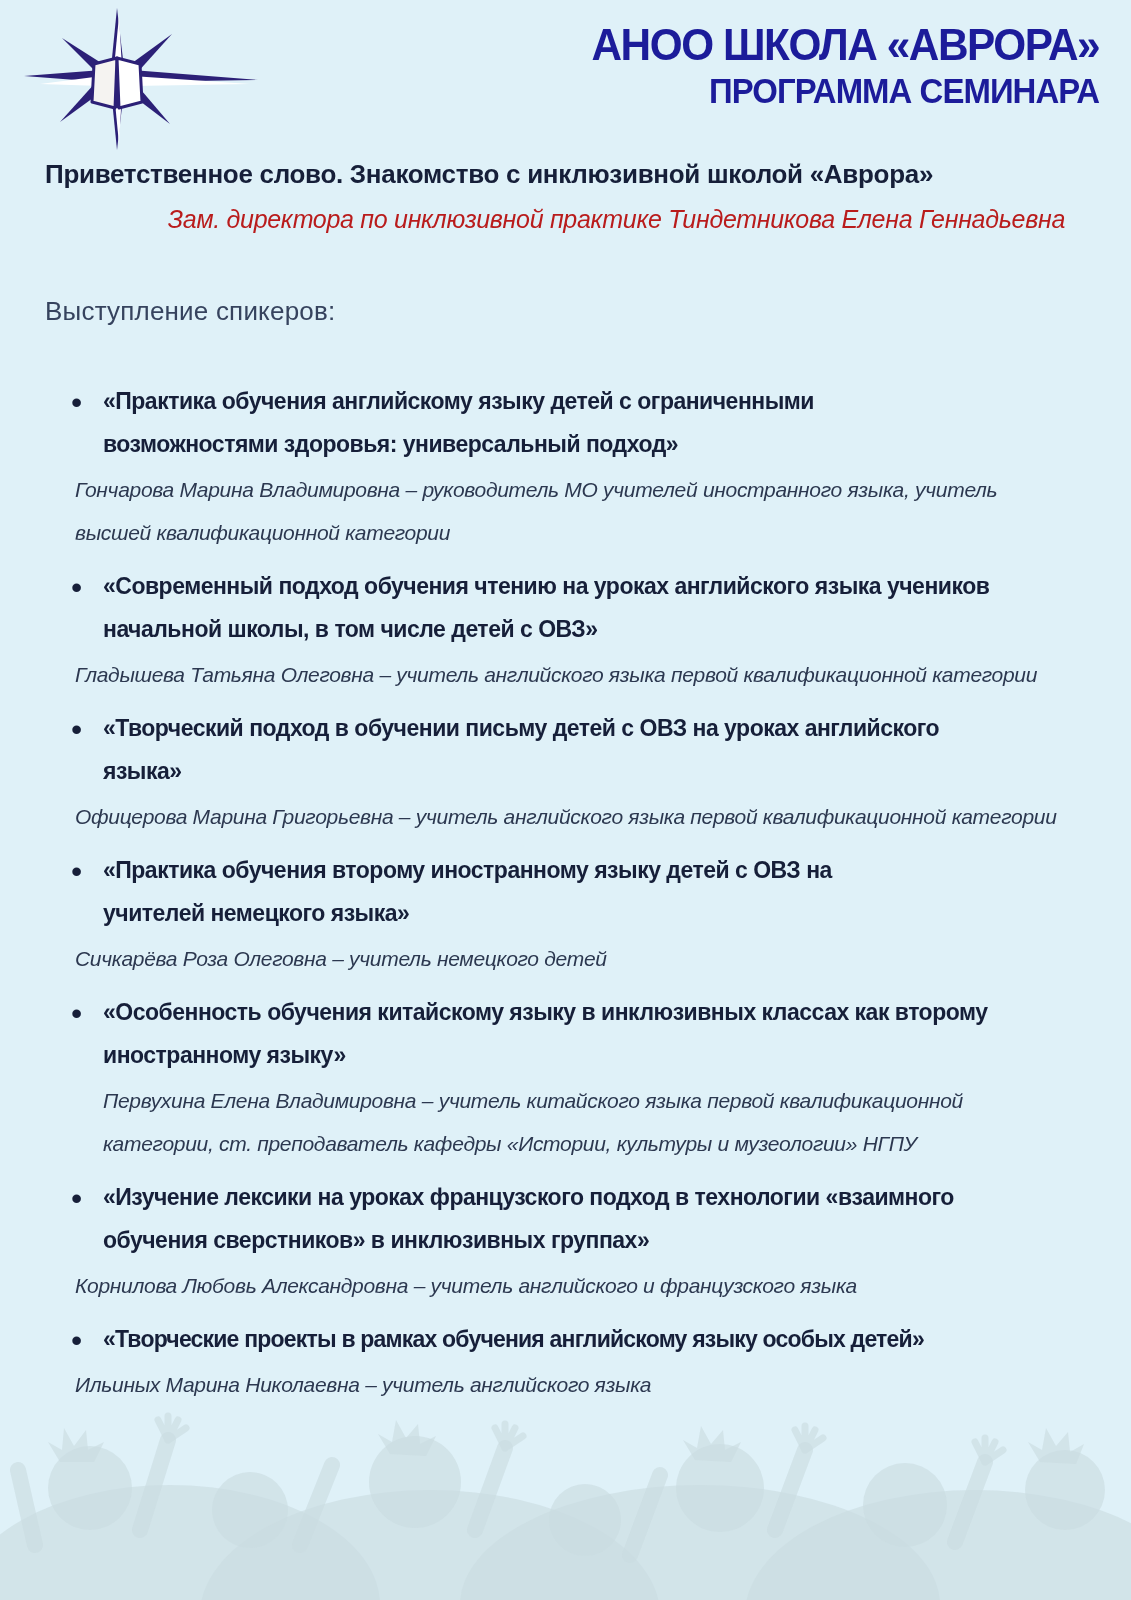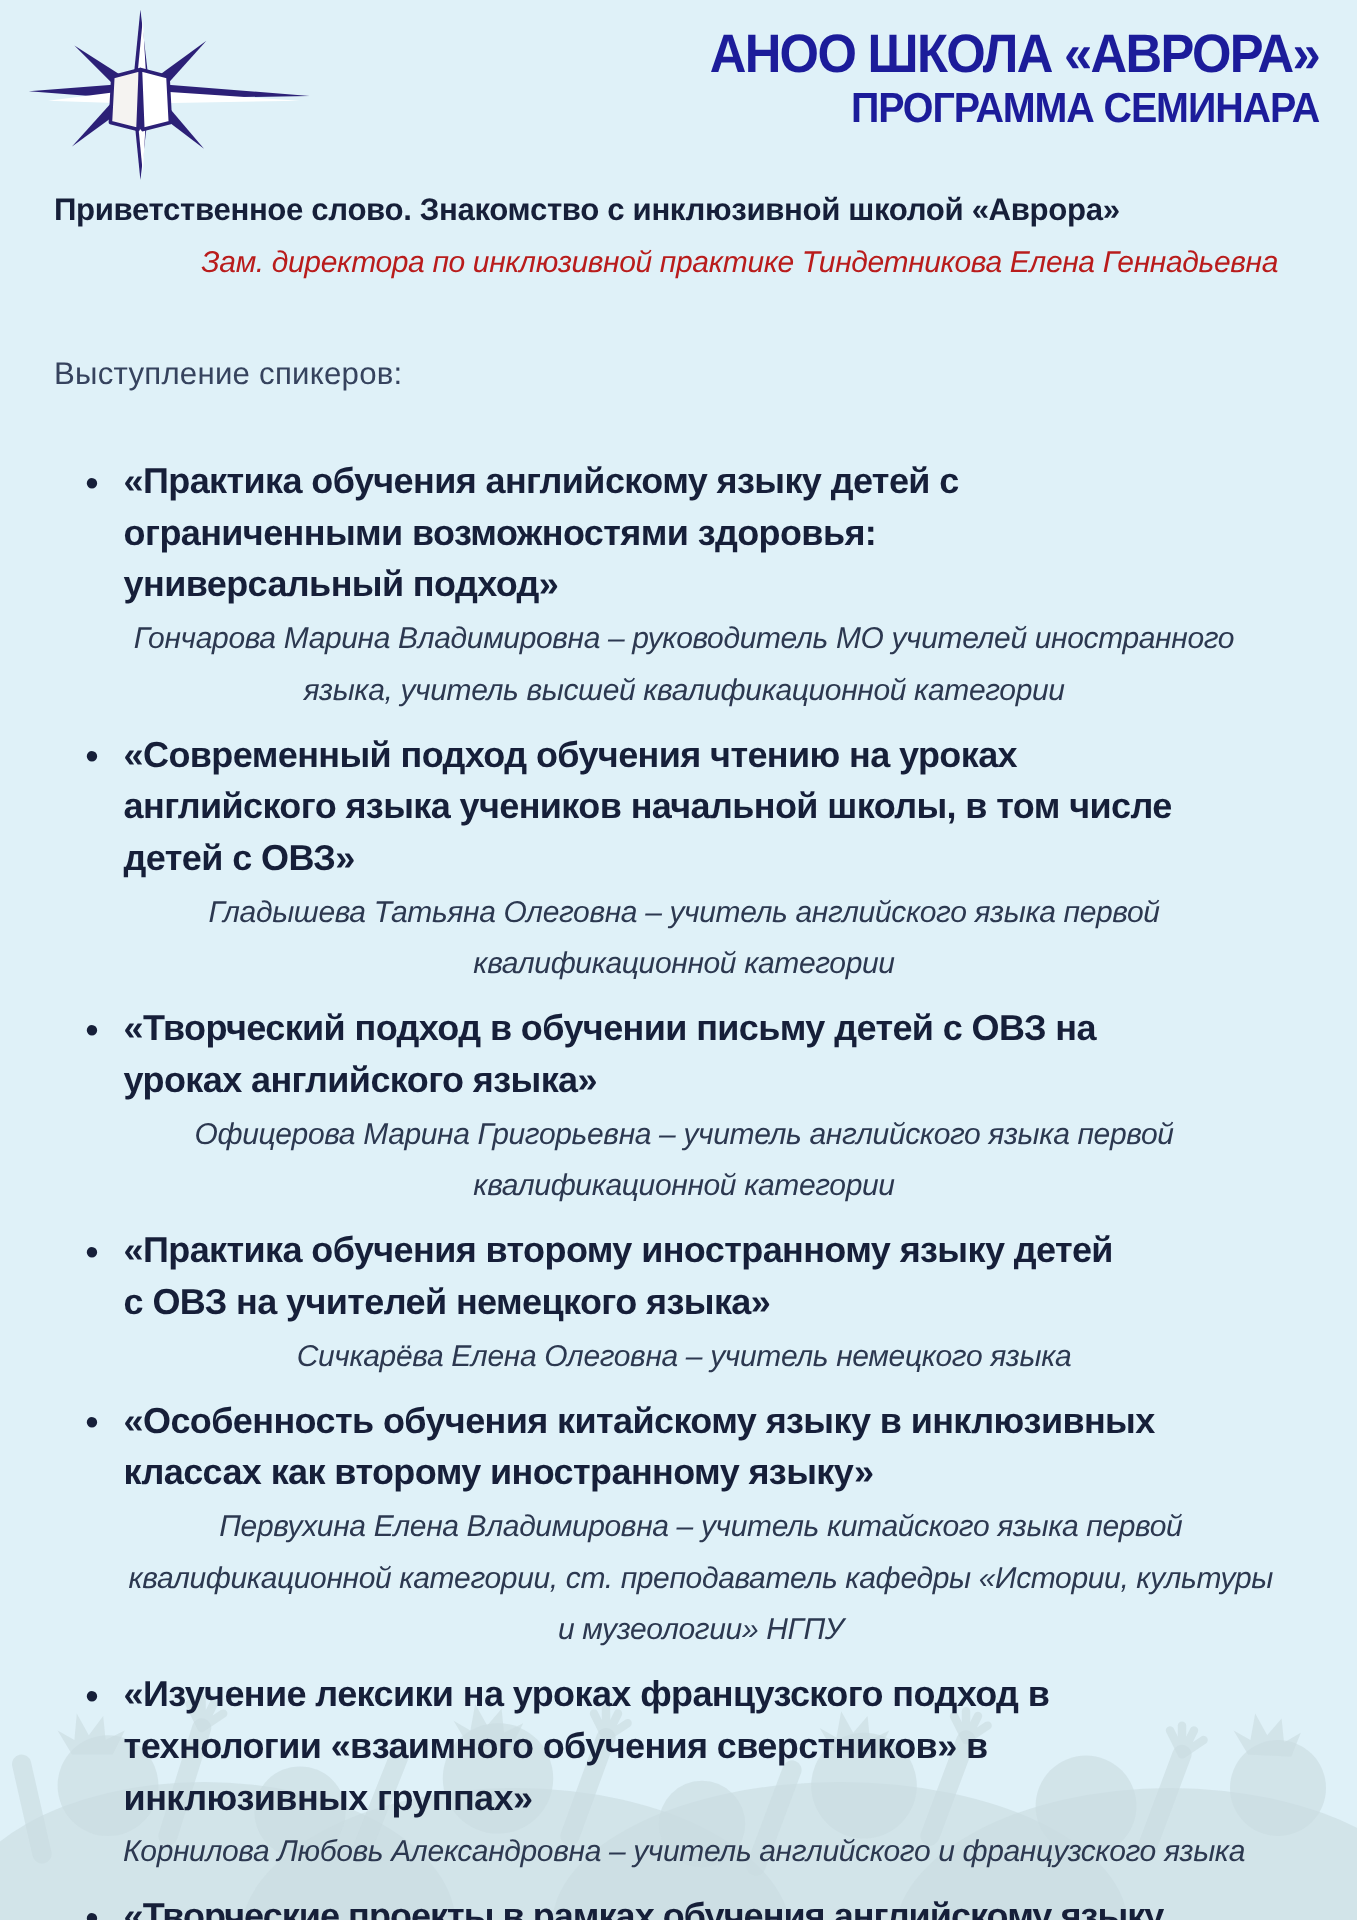--- a/index.html
+++ b/index.html
@@ -42,27 +42,27 @@
     font-size: 26px; font-weight: normal; color: #36435e;
     letter-spacing: 0.2px; line-height: 38px;
   }
   .talks { list-style: none; margin: 50px 66px 0 30px; }
   .talk { position: relative; padding-left: 58px; margin-bottom: 11px; }
   .dot {
     position: absolute; left: 26px; top: 2px;
     font-size: 32px; line-height: 40px; color: #161f39;
   }
   .talk-title {
-    font-size: 30px; font-weight: bold; letter-spacing: -0.5px;
+    font-size: 23px; font-weight: bold; letter-spacing: -0.5px;
     line-height: 43px; color: #161f39;
   }
   .talk-speaker {
     margin-top: 2px; margin-left: -28px;
-    text-align: center;
-    font-size: 25px; font-style: italic; font-weight: normal;
+    text-align: left;
+    font-size: 21px; font-style: italic; font-weight: normal;
     color: #2c3850; letter-spacing: -0.3px; line-height: 43px;
   }
   .t0 { max-width: 845px; }
   .t1 { max-width: 905px; }
   .t2 { max-width: 840px; }
   .t3 { max-width: 835px; }
   .t4 { max-width: 885px; }
   .t5 { max-width: 865px; }
   .t6 { max-width: 1010px; letter-spacing: -0.8px; }
   .s4 { max-width: 995px; margin-left: auto; }
@@ -172,21 +172,21 @@
 
       <li class="talk">
         <span class="dot">•</span>
         <p class="talk-title t2">«Творческий подход в обучении письму детей с ОВЗ на уроках английского языка»</p>
         <p class="talk-speaker">Офицерова Марина Григорьевна – учитель английского языка первой квалификационной категории</p>
       </li>
 
       <li class="talk">
         <span class="dot">•</span>
         <p class="talk-title t3">«Практика обучения второму иностранному языку детей с ОВЗ на учителей немецкого языка»</p>
-        <p class="talk-speaker">Сичкарёва Елена Олеговна – учитель немецкого языка</p>
+        <p class="talk-speaker">Сичкарёва Роза Олеговна – учитель немецкого детей</p>
       </li>
 
       <li class="talk">
         <span class="dot">•</span>
         <p class="talk-title t4">«Особенность обучения китайскому языку в инклюзивных классах как второму иностранному языку»</p>
         <p class="talk-speaker s4">Первухина Елена Владимировна – учитель китайского языка первой квалификационной категории, ст. преподаватель кафедры «Истории, культуры и музеологии» НГПУ</p>
       </li>
 
       <li class="talk">
         <span class="dot">•</span>

